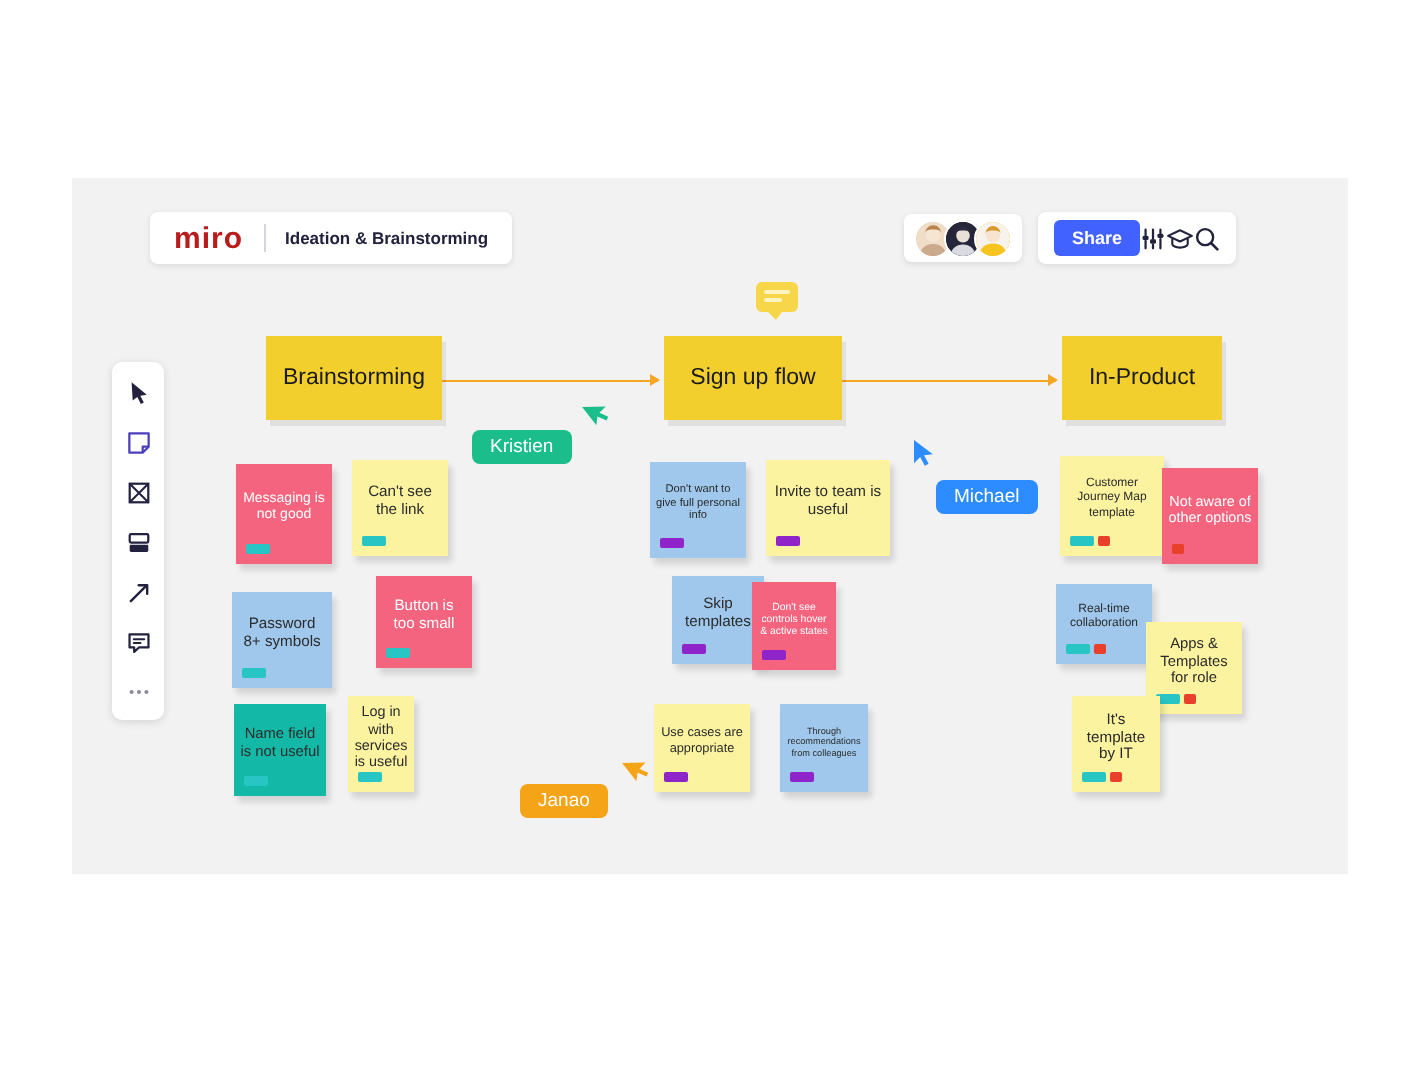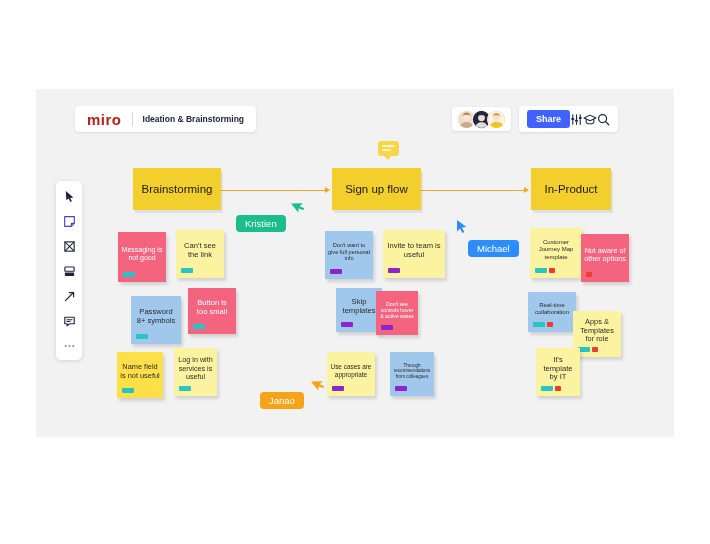--- a/index.html
+++ b/index.html
@@ -350,39 +350,39 @@
       <div class="tags">
         <span class="tag" style="background: rgb(40, 197, 197); width: 12px;"></span>
       </div>
     </div>
     <div class="sticky" style="left: 176px; top: 230px; width: 48px; height: 48px; background: rgb(251, 243, 160); font-size: 7.6px;">
       <span class="txt">Can't see the link</span>
       <div class="tags">
         <span class="tag" style="background: rgb(40, 197, 197); width: 12px;"></span>
       </div>
     </div>
-    <div class="sticky" style="left: 131px; top: 296px; width: 50px; height: 48px; background: rgb(159, 200, 236); font-size: 7.6px;">
+    <div class="sticky" style="left: 116px; top: 296px; width: 50px; height: 48px; background: rgb(159, 200, 236); font-size: 7.6px;">
       <span class="txt">Password 8+ symbols</span>
       <div class="tags">
         <span class="tag" style="background: rgb(40, 197, 197); width: 12px;"></span>
       </div>
     </div>
     <div class="sticky" style="left: 188px; top: 288px; width: 48px; height: 46px; background: rgb(244, 100, 126); font-size: 7.6px; color: rgb(255, 255, 255);">
       <span class="txt">Button is too small</span>
       <div class="tags">
         <span class="tag" style="background: rgb(40, 197, 197); width: 12px;"></span>
       </div>
     </div>
-    <div class="sticky" style="left: 117px; top: 352px; width: 46px; height: 46px; background: #fde047; font-size: 7.4px;">
+    <div class="sticky" style="left: 117px; top: 352px; width: 46px; height: 46px; background: #14b8a6; font-size: 7.4px;">
       <span class="txt">Name field is not useful</span>
       <div class="tags">
         <span class="tag" style="background: rgb(40, 197, 197); width: 12px;"></span>
       </div>
     </div>
-    <div class="sticky" style="left: 174px; top: 348px; width: 43px; height: 48px; background: rgb(251, 243, 160); font-size: 7.2px;">
+    <div class="sticky" style="left: 174px; top: 348px; width: 33px; height: 48px; background: rgb(251, 243, 160); font-size: 7.2px;">
       <span class="txt">Log in with services is useful</span>
       <div class="tags">
         <span class="tag" style="background: rgb(40, 197, 197); width: 12px;"></span>
       </div>
     </div>
     <div class="sticky" style="left: 325px; top: 231px; width: 48px; height: 48px; background: rgb(159, 200, 236); font-size: 5.6px;">
       <span class="txt">Don't want to give full personal info</span>
       <div class="tags">
         <span class="tag" style="background: rgb(142, 36, 201); width: 12px;"></span>
       </div>

